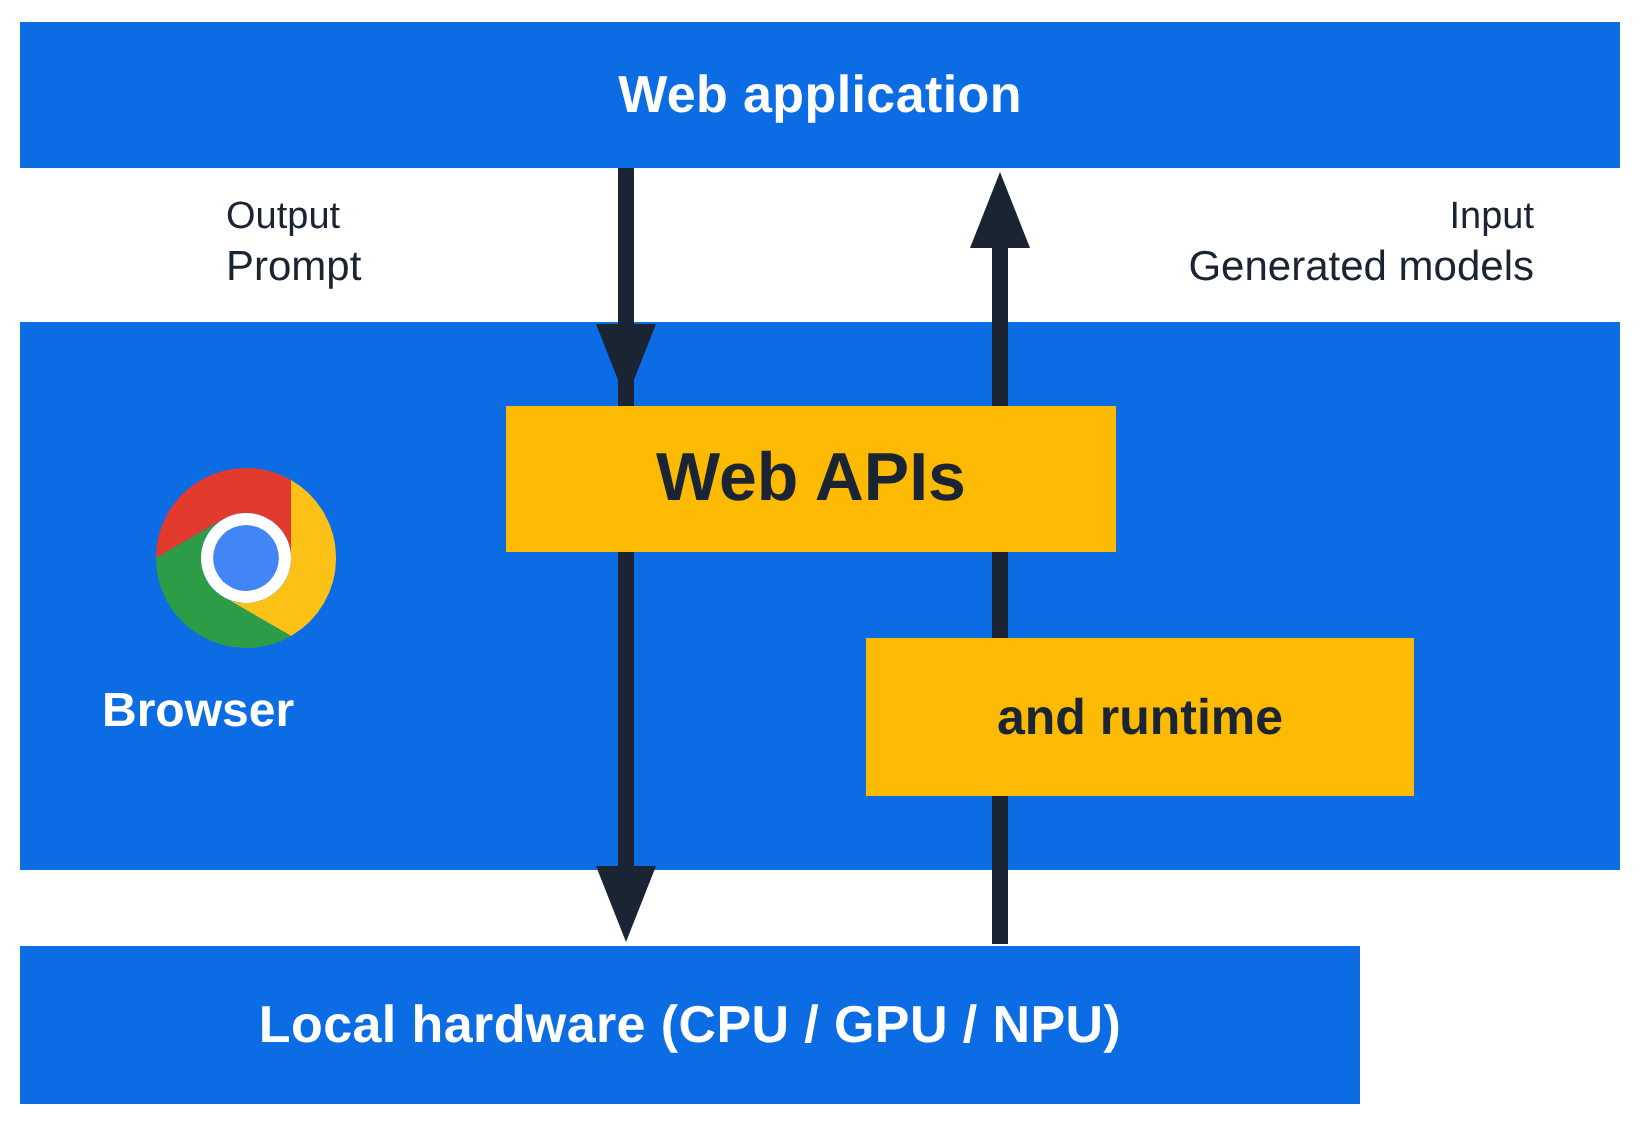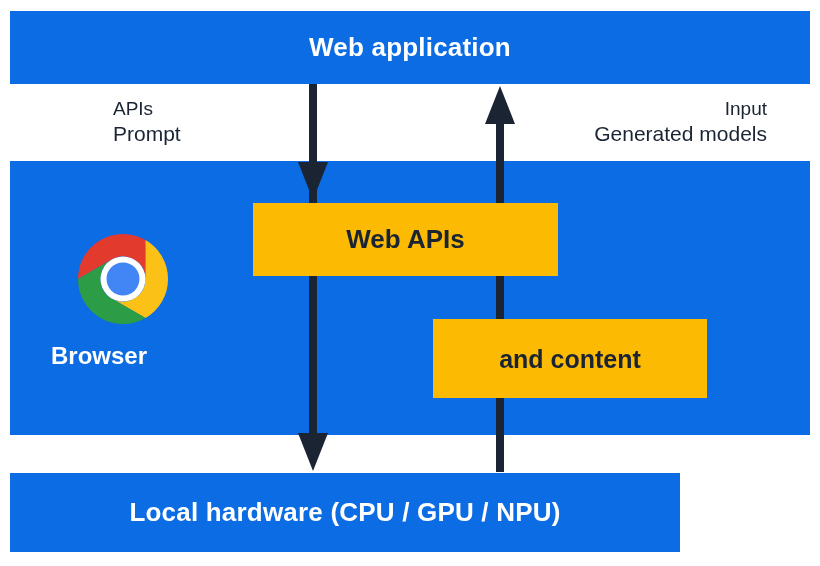--- a/index.html
+++ b/index.html
@@ -26,39 +26,39 @@
   .io-left{left:113px;text-align:left;}
   .io-right{right:53px;text-align:right;}
   .io-title{font-size:19px;font-weight:400;line-height:22px;}
   .io-value{font-size:21px;font-weight:400;line-height:24px;margin-top:2px;}
   .arrows{position:absolute;left:0;top:0;z-index:2;}
   .ybox{
     position:absolute;background:var(--box-yellow);z-index:3;
     display:flex;flex-direction:column;align-items:center;justify-content:center;
     color:var(--ink-navy);font-weight:700;text-align:center;
   }
-  .webapis-box{left:253px;top:203px;width:305px;height:73px;font-size:26px;}
+  .webapis-box{left:253px;top:203px;width:305px;height:73px;font-size:34px;}
   .builtin-box{left:433px;top:319px;width:274px;height:79px;font-size:25px;line-height:30px;}
   .logo{position:absolute;left:76px;top:232px;width:94px;height:94px;z-index:3;}
   .browser-label{
     position:absolute;left:51px;top:342px;width:144px;z-index:3;
     color:var(--label-white);font-size:24px;font-weight:700;text-align:left;
   }
 </style>
 </head>
 <body>
 
 <div class="canvas">
 
   <div class="bar bar-top">
     <span class="bar-label">Web application</span>
   </div>
 
   <div class="io-group io-left">
-    <div class="io-title">APIs</div>
+    <div class="io-title">Output</div>
     <div class="io-value">Prompt</div>
   </div>
   <div class="io-group io-right">
     <div class="io-title">Input</div>
     <div class="io-value">Generated models</div>
   </div>
 
   <div class="bar bar-mid"></div>
 
   <svg class="arrows" width="820" height="566" viewBox="0 0 820 566" aria-hidden="true">
@@ -80,20 +80,20 @@
     <circle cx="24" cy="24" r="11.5" fill="#ffffff"></circle>
     <circle cx="24" cy="24" r="8.4" fill="var(--logo-blue)"></circle>
   </svg>
   <div class="browser-label">Browser</div>
 
   <div class="ybox webapis-box">
     <span>Web APIs</span>
   </div>
 
   <div class="ybox builtin-box">
-    <span>and content</span>
+    <span>and runtime</span>
   </div>
 
   <div class="bar bar-bottom">
     <span class="bar-label">Local hardware (CPU / GPU / NPU)</span>
   </div>
 
 </div>
 
 </body></html>

